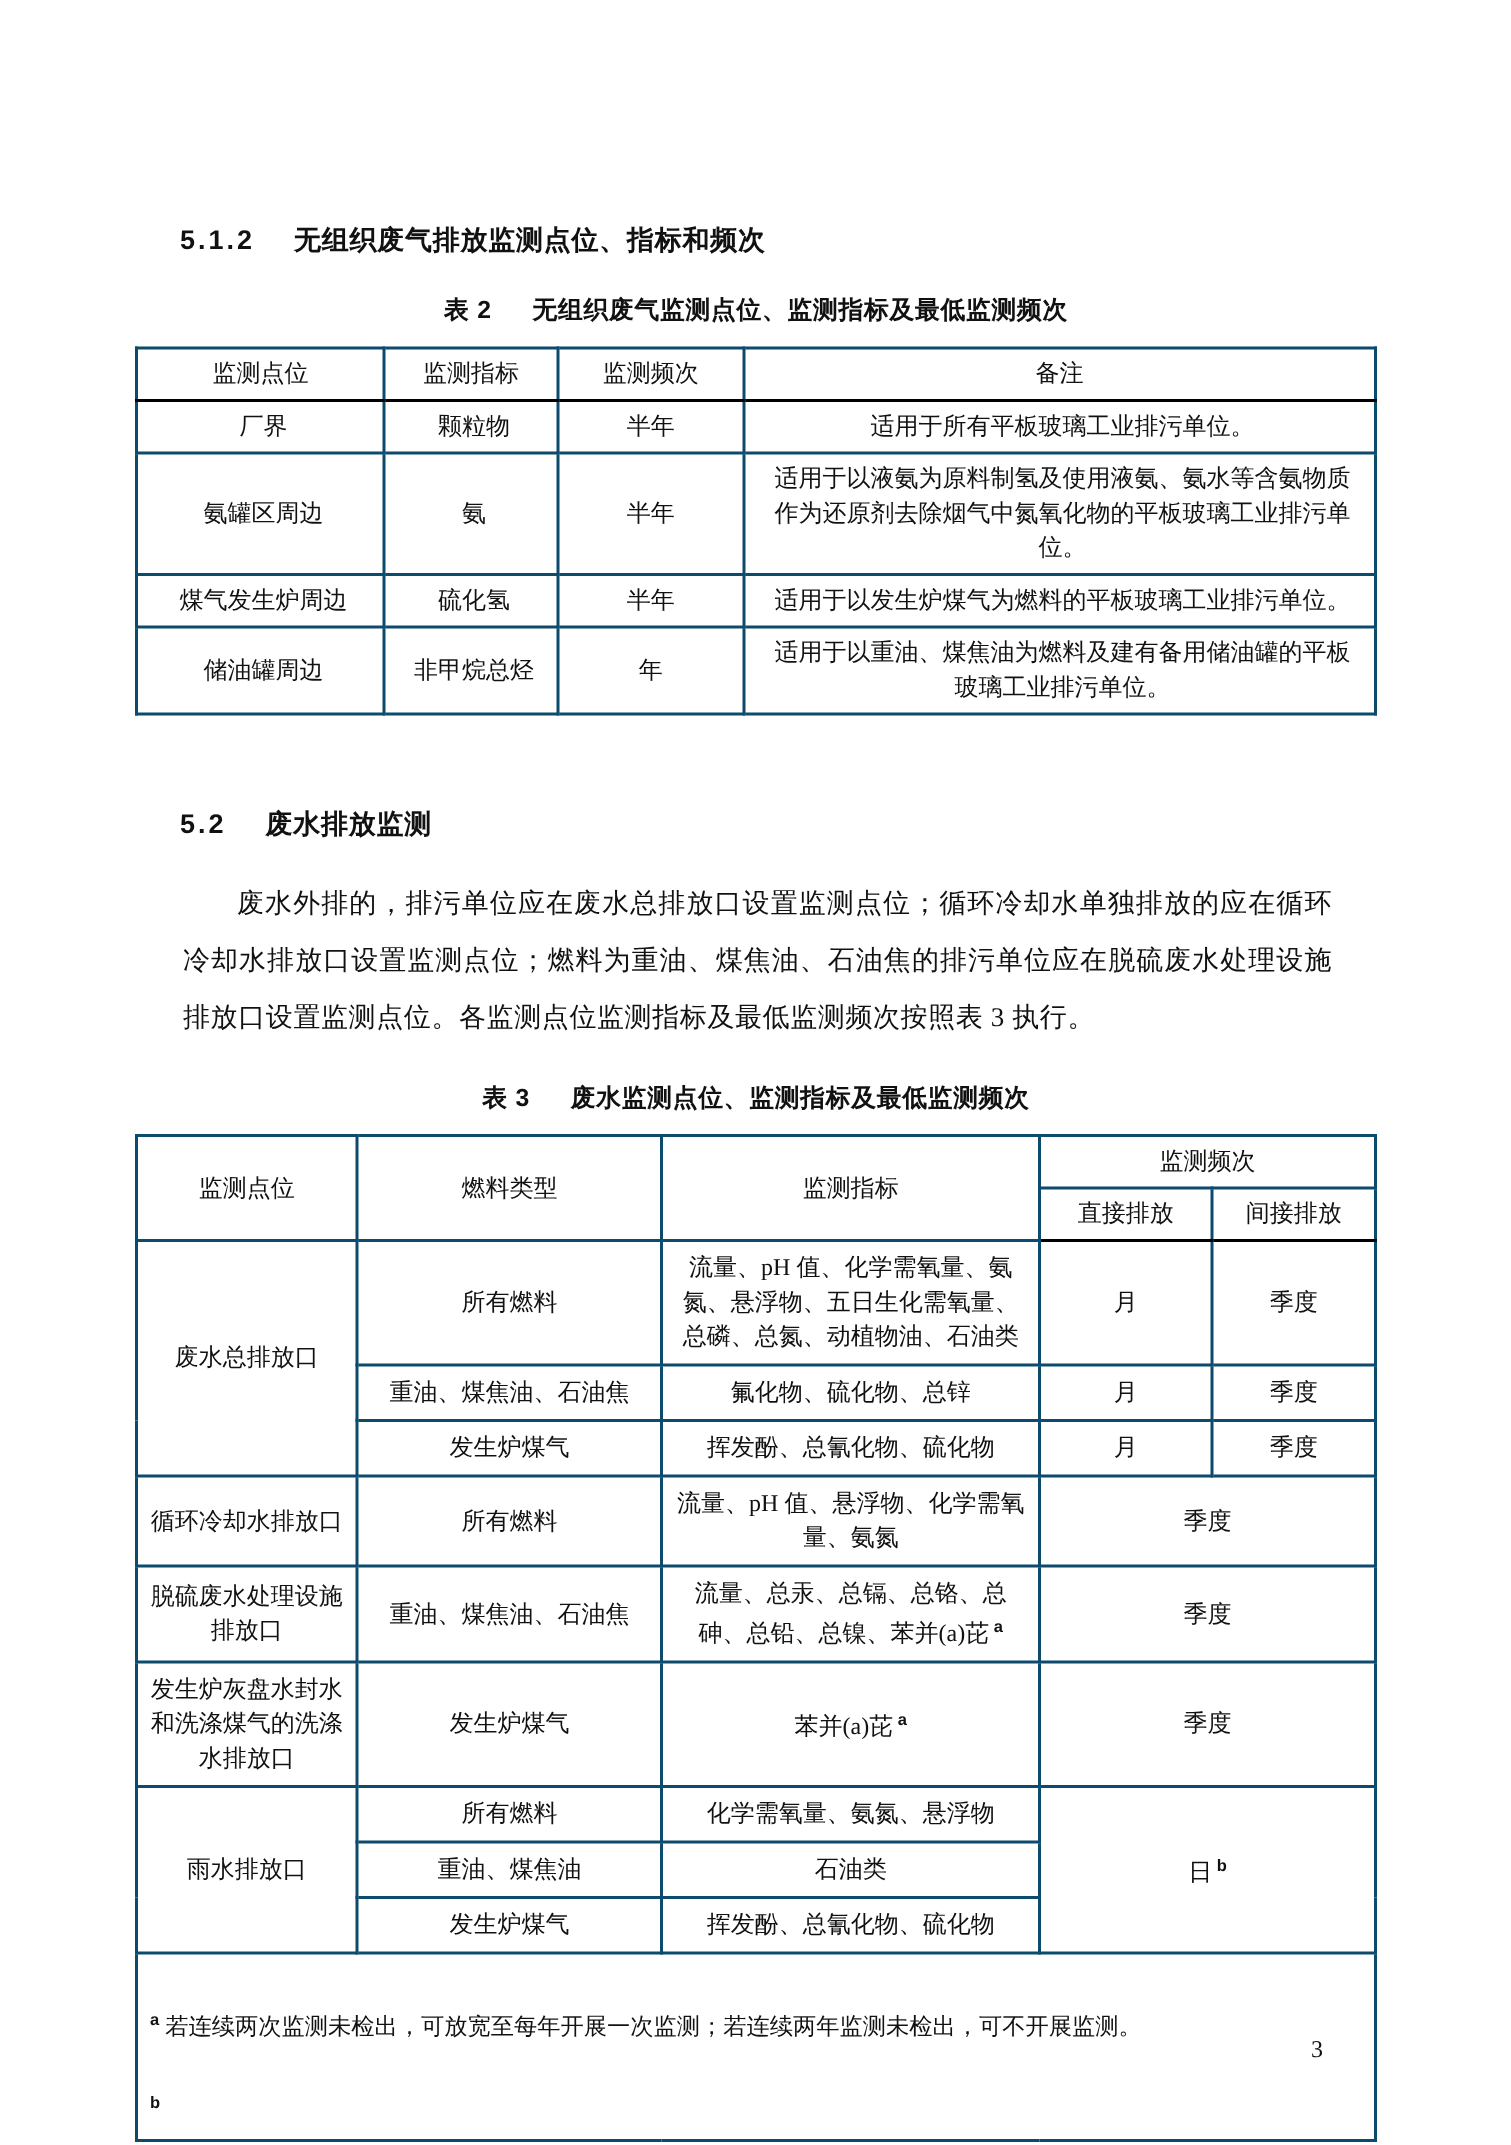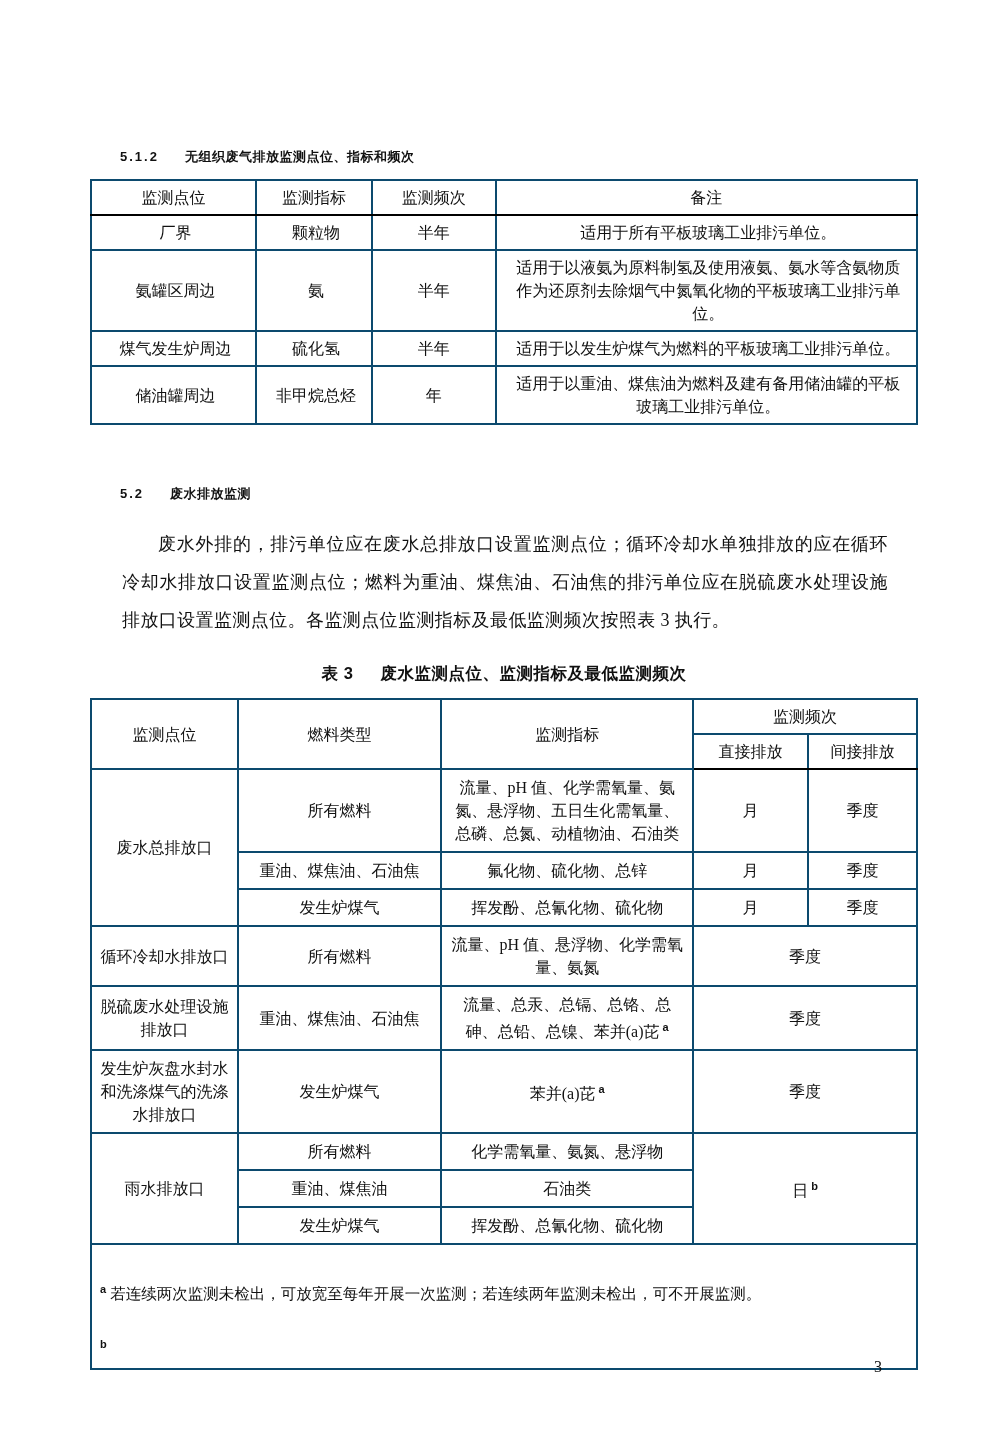--- a/index.html
+++ b/index.html
@@ -16,21 +16,21 @@
     left: 90px; top: 0;
     width: 828px;
     padding-top: 148px;
   }
   
   .sec-heading {
     display: flex;
     align-items: baseline;
     font-family: "Liberation Sans", "DejaVu Sans", sans-serif;
     font-weight: bold;
-    font-size: 13px;
+    font-size: 18px;
     padding-left: 30px;
     letter-spacing: 0.5px;
   }
   .sec-heading .sec-num { margin-right: 26px; letter-spacing: 2px; }
   .heading-52 { margin-top: 60px; }
   
   .para {
     margin-top: 22px;
     font-size: 18px;
     line-height: 38px;
@@ -115,20 +115,24 @@
 <body>
 
 <div class="content">
 
   <div class="sec-heading">
     <span class="sec-num">5.1.2</span>
     <span>无组织废气排放监测点位、指标和频次</span>
   </div>
 
 
+  <div class="tbl-caption">
+    <span class="cap-label">表 2</span>
+    <span>无组织废气监测点位、监测指标及最低监测频次</span>
+  </div>
 
   <table id="table2" class="bordered">
     <colgroup>
         <col class="t2c1">
         <col class="t2c2">
         <col class="t2c3">
         <col class="t2c4">
       </colgroup>
     <tbody>
         <tr class="thead-sep">

